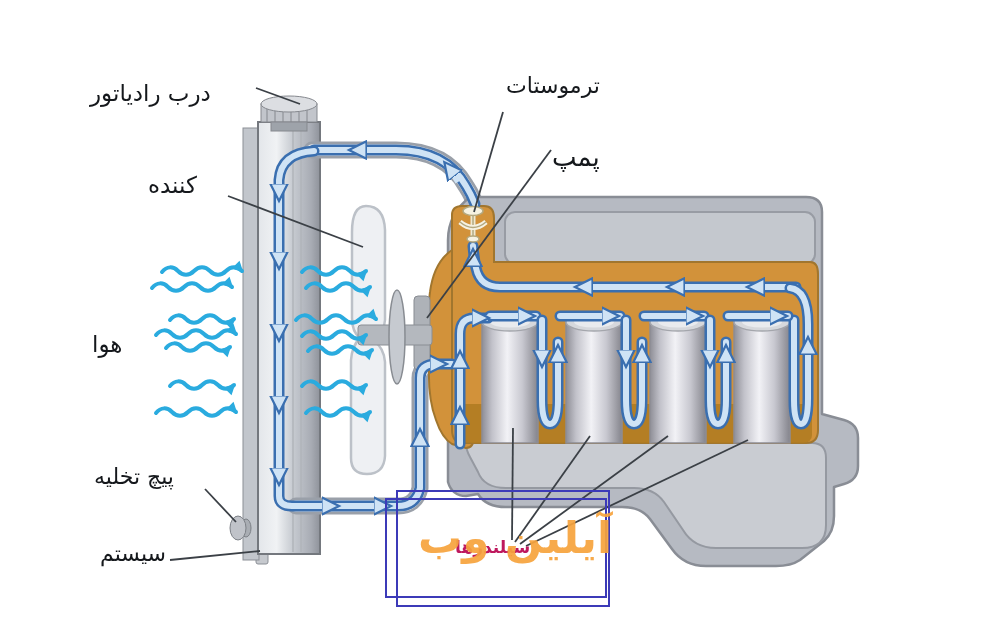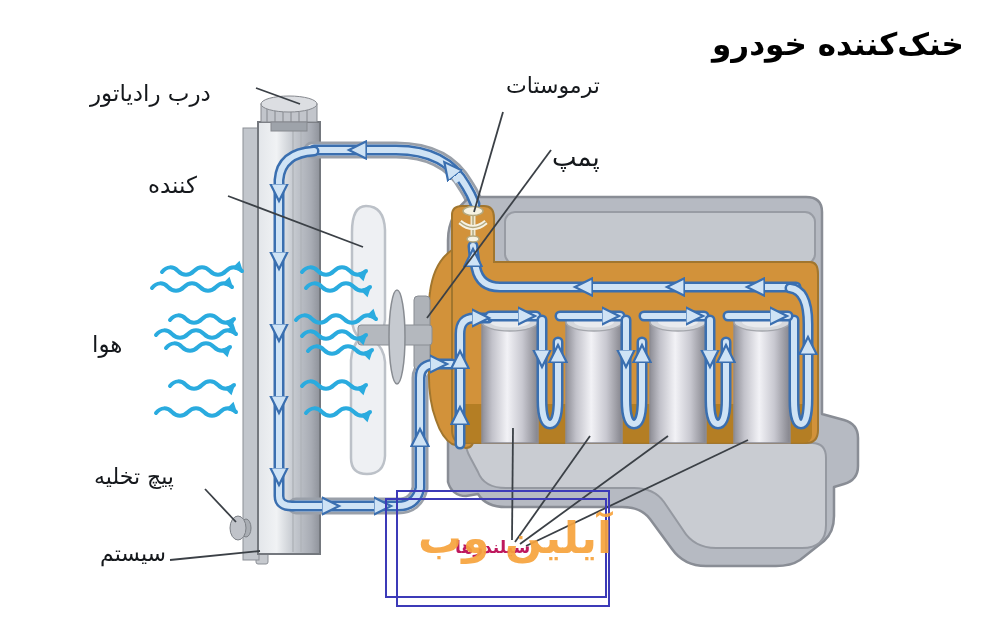--- a/index.html
+++ b/index.html
@@ -238,21 +238,20 @@
     </g>
   </g>
 
   <g>
     <rect class="wmrect" x="386" y="499" width="220" height="98"></rect>
     <rect class="wmrect" x="397" y="491" width="212" height="115"></rect>
   </g>
 </svg>
 
 <div class="title">
-  <div>خنک‌کننده خودرو</div>
 </div>
 
 <div class="lbl" style="left:90px;top:80px;font-size:23px;text-align:right;">درب رادیاتور</div>
 <div class="lbl" style="left:148px;top:172px;font-size:23px;">کننده</div>
 <div class="lbl" style="left:506px;top:73px;font-size:22px;">ترموستات</div>
 <div class="lbl" style="left:552px;top:142px;font-size:26px;">پمپ</div>
 <div class="lbl" style="left:92px;top:331px;font-size:23px;">هوا</div>
 <div class="lbl" style="left:94px;top:464px;font-size:22px;">پیچ تخلیه</div>
 <div class="lbl" style="left:100px;top:541px;font-size:22px;">سیستم</div>
 <div class="lbl-cyl" style="left:455px;top:537px;">سیلندرها</div>

